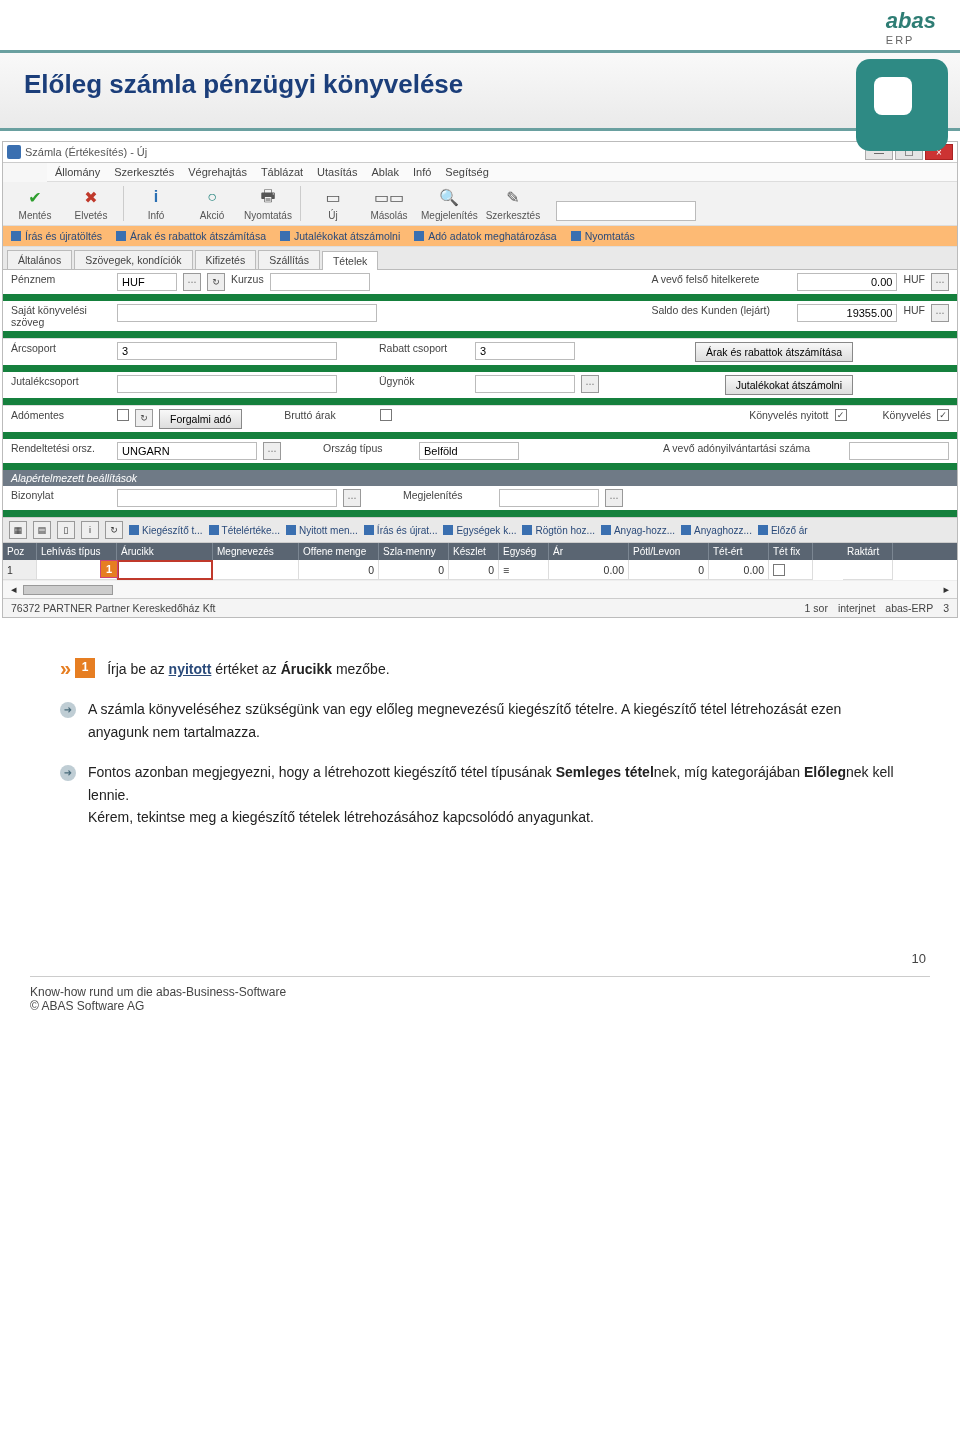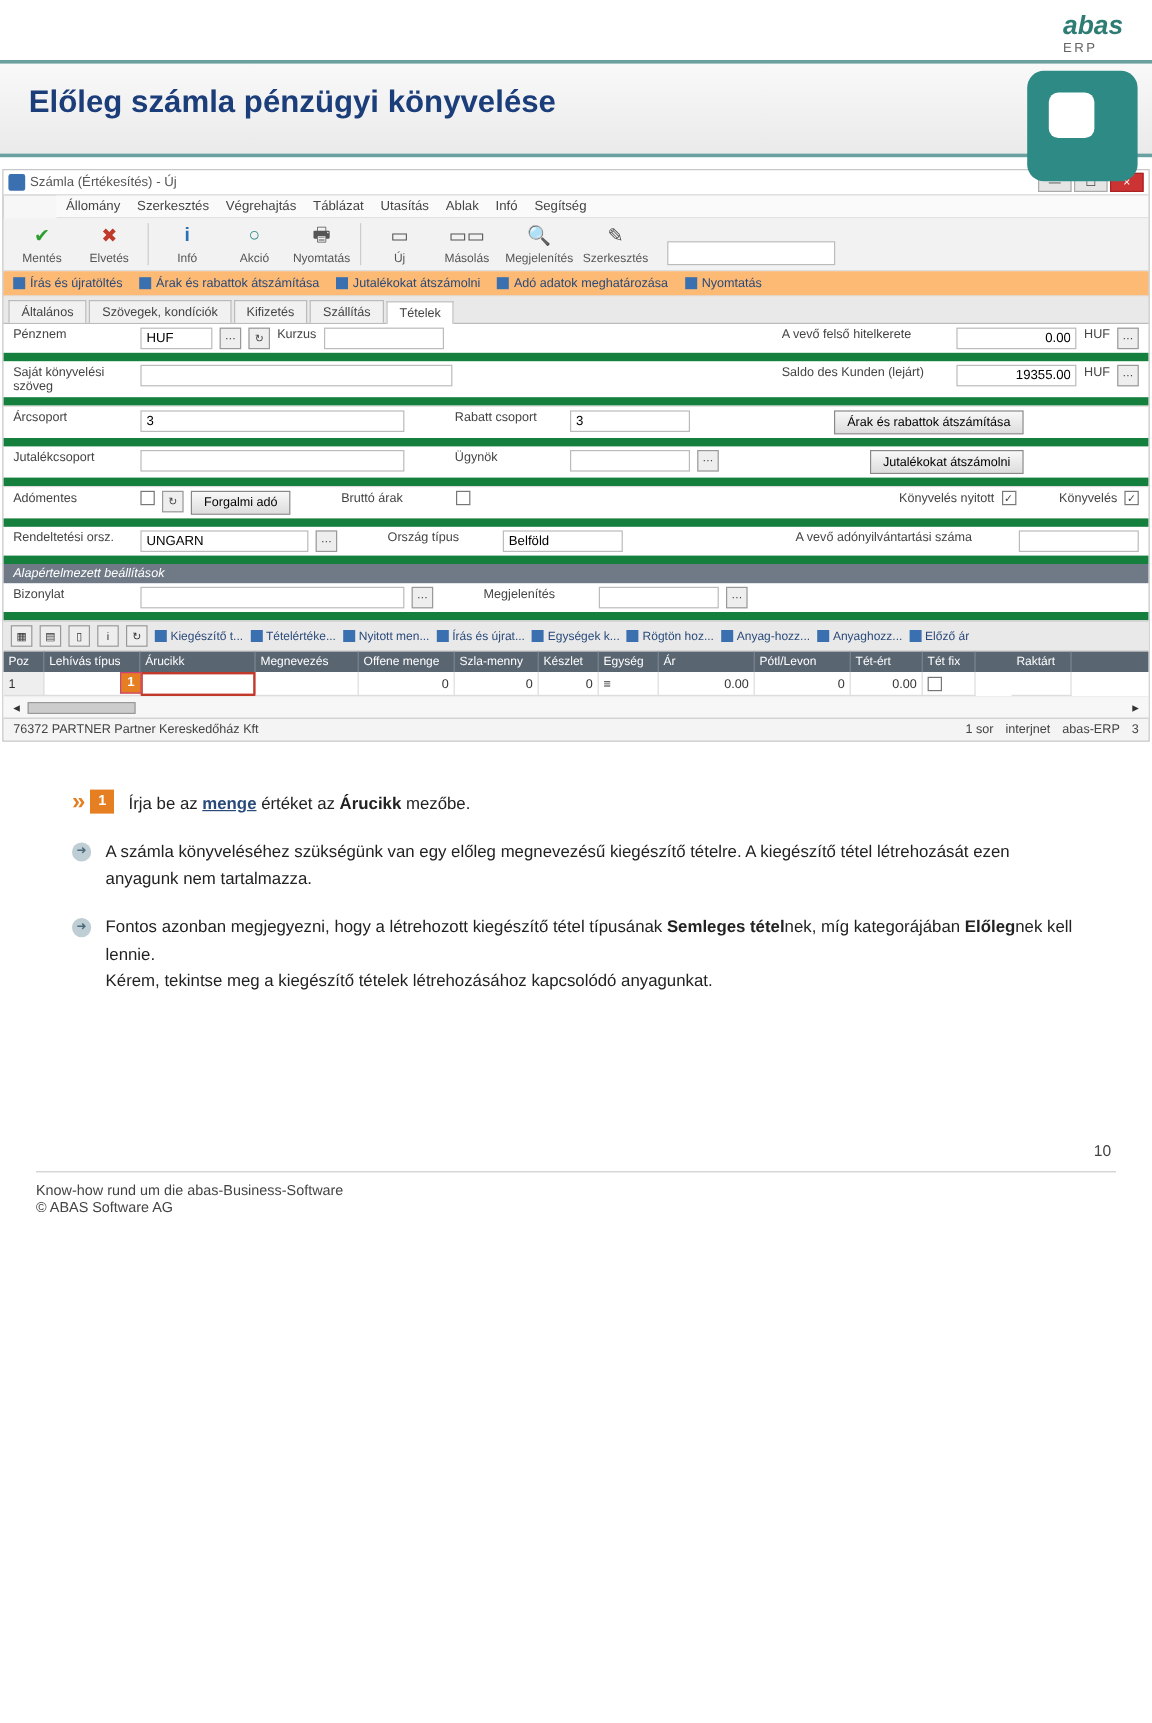--- a/index.html
+++ b/index.html
@@ -397,21 +397,21 @@
 </div>
 
 <div class="desc-area">
 
   <div class="desc-block">
     <div class="marker">
       <span class="chevrons">»</span>
       <span class="orange-sq">1</span>
     </div>
     <div>
-      <span>Írja be az </span><u class="kw">menge</u><span> értéket az </span><span class="strong">Árucikk</span><span> mezőbe.</span>
+      <span>Írja be az </span><u class="kw">nyitott</u><span> értéket az </span><span class="strong">Árucikk</span><span> mezőbe.</span>
     </div>
   </div>
 
   <div class="desc-block">
     <div class="marker">
         <span class="disc">➜</span>
       </div>
     <div>A számla könyveléséhez szükségünk van egy előleg megnevezésű kiegészítő tételre. A kiegészítő tétel létrehozását ezen anyagunk nem tartalmazza.</div>
   </div>
 

